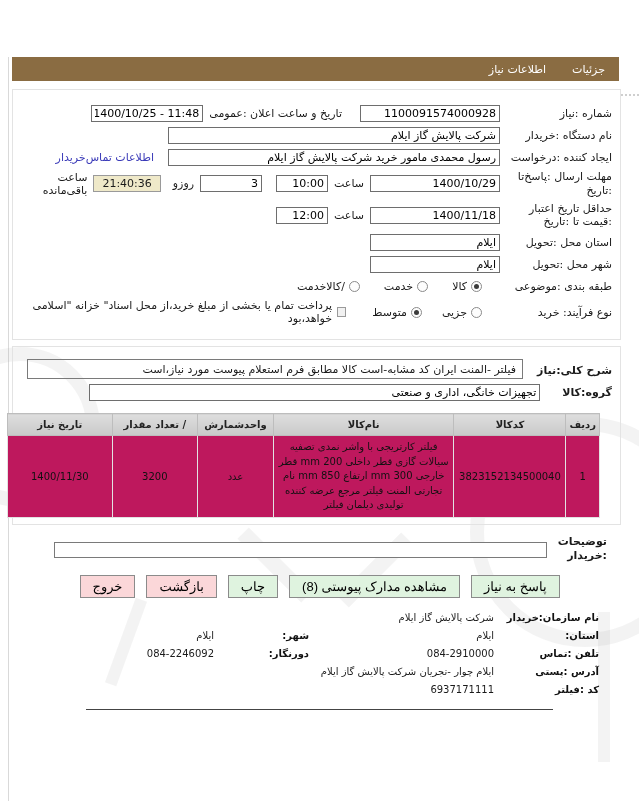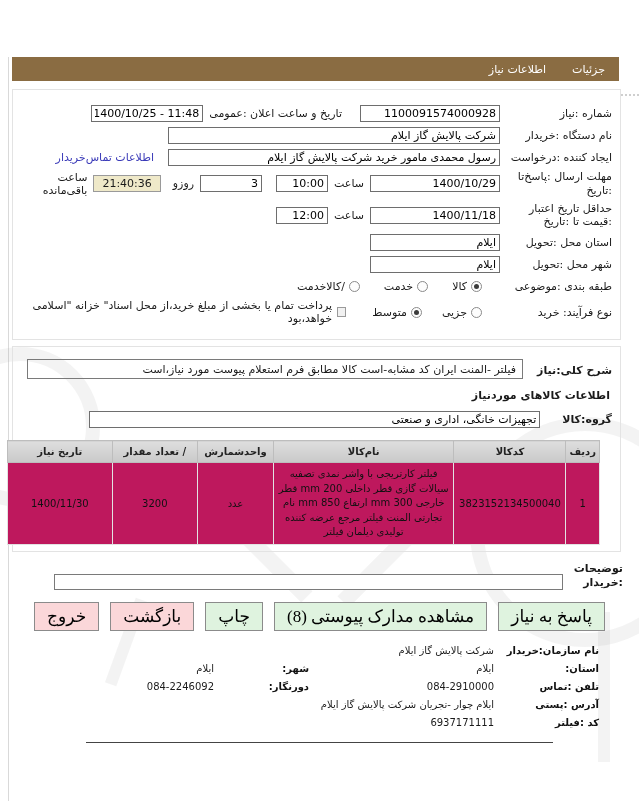--- a/index.html
+++ b/index.html
@@ -41,26 +41,26 @@
   .panelB { border:1px solid #e3e3e3; margin:6px 18px 0 12px; padding:8px 8px 6px 6px; }
   .bold { font-weight:bold;margin-left:8px; }
   .descbox { border:1px solid #7a7a7a; height:20px; flex:1; margin-left:8px; padding:2px 6px; display:flex; align-items:center; }
   .grp-inp { flex:1; margin-left:70px; }
 
   table.goods { border-collapse:collapse; margin:12px 12px 0 34px; width:593px; font-size:10px; }
   table.goods th { background:linear-gradient(#dedede,#c9c9c9); border:1px solid #bdbdbd; font-weight:bold; padding:5px 3px; color:#222; }
   table.goods td { background:#be185d; border:1px solid #e2e2e2; padding:4px 4px; text-align:center; vertical-align:middle; color:#111; }
   td.namecell { text-align:center; line-height:1.45; padding:4px 8px; }
 
-  .notes-row { display:flex; align-items:flex-end; margin:10px 12px 0 12px; }
+  .notes-row { display:flex; align-items:center; margin:10px 28px 0 12px; }
   .notes-lbl { width:56px; flex:0 0 auto; font-weight:bold; line-height:1.3; padding-right:4px; }
   .notes-inp { flex:1; height:16px; border:1px solid #7a7a7a; margin:2px 8px 0 42px; }
 
   .btnrow { display:flex; justify-content:center; gap:11px; margin-top:12px; }
-  .btn { border:1px solid #8b8b8b; padding:3px 12px; font-size:17px; cursor:pointer; font-family:Liberation Serif, serif; }
+  .btn { border:1px solid #8b8b8b; padding:3px 12px; font-size:13px; cursor:pointer; font-family:Liberation Sans, sans-serif; }
   .btn-green { background:#dff3df; }
   .btn-pink { background:#fbd7d9; }
 
   .contact { margin:14px 40px 0 12px; font-size:10px; }
   .crow { display:flex; align-items:center; margin:7px 0; }
   .clbl { width:105px; font-weight:bold; color:#111; }
   .cval { width:185px; }
   .clbl2 { width:95px; font-weight:bold; color:#111; }
   .sep { border-top:1px solid #444; margin:14px 86px 0 86px; }
 </style>
@@ -175,21 +175,20 @@
         </span>
       </div>
     </div>
 
     <div class="panelB">
       <div class="row" style="align-items:flex-start;">
         <span class="bold" style="flex:0 0 auto; padding-top:5px; padding-left:6px;">شرح کلی:نیاز</span>
         <span class="descbox">فیلتر -المنت ایران کد مشابه-است کالا مطابق فرم استعلام پیوست مورد نیاز،است</span>
       </div>
 
-      <div class="bold" style="margin:10px 2px 8px;">اطلاعات کالاهای موردنیاز</div>
 
       <div class="row">
         <span class="bold" style="flex:0 0 auto; padding-left:14px;">گروه:کالا</span>
         <input class="inp grp-inp" readonly="" value="تجهیزات خانگی، اداری و صنعتی" style="">
       </div>
 
       <table class="goods">
         <thead>
           <tr>
             <th style="width:32px;">ردیف</th>

